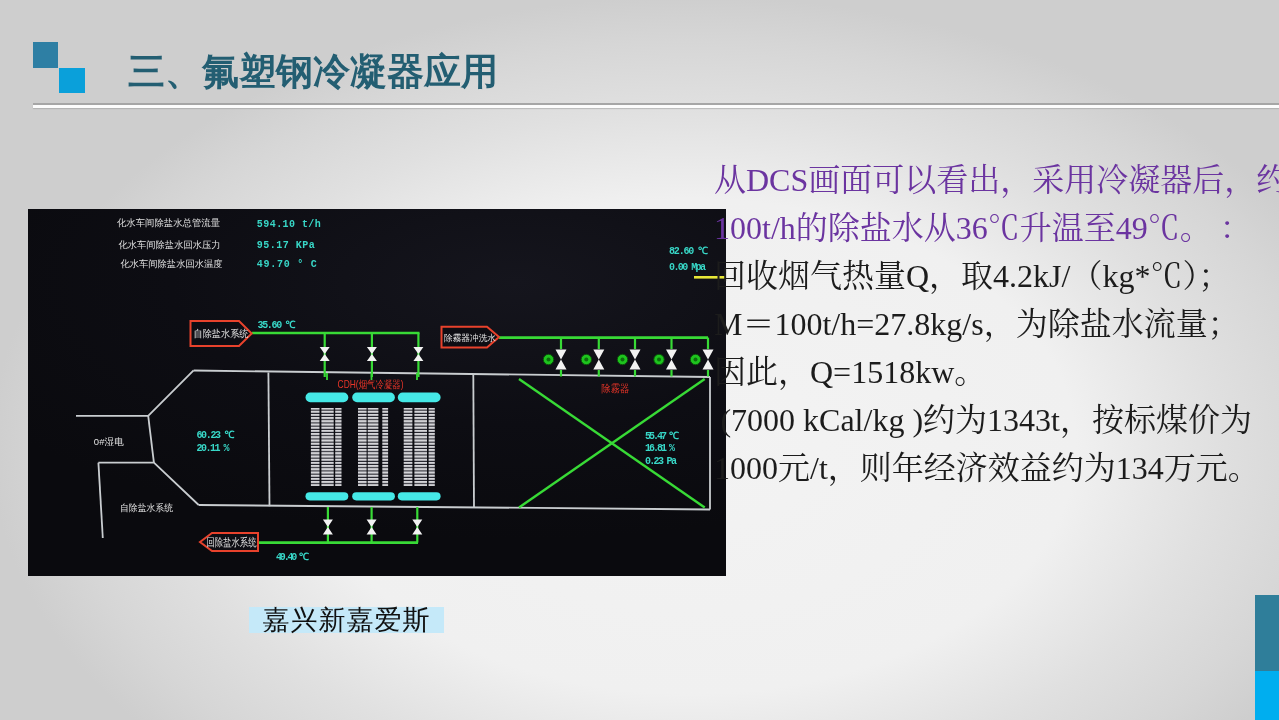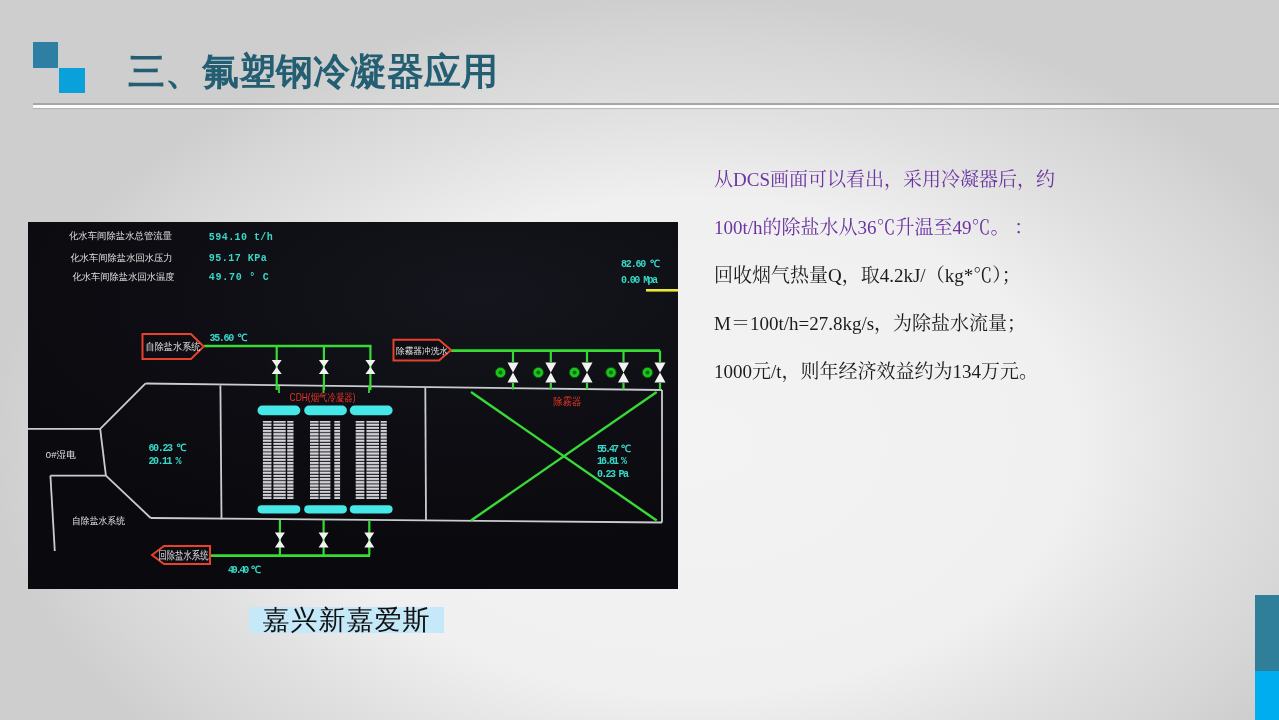--- a/index.html
+++ b/index.html
@@ -5,27 +5,27 @@
 html,body{margin:0;padding:0;}
 body{width:1279px;height:720px;overflow:hidden;position:relative;
   font-family:"Liberation Sans",sans-serif;
   background:radial-gradient(700px 450px at 54% 62%, #f3f3f3 0%, #f0f0f0 55%, #e0e0e0 75%, #d6d6d6 90%, #cecece 100%);}
 .abs{position:absolute;margin-top:24px;}
 #sq1{left:33px;top:18px;width:25px;height:26px;background:#2e7fa4;}
 #sq2{left:59px;top:44px;width:26px;height:25px;background:#0aa0da;}
 #title{left:128px;top:23px;font-size:37px;font-weight:bold;color:#235e72;letter-spacing:0px;}
 #hr1{left:33px;top:79px;width:1246px;height:2px;background:#a6a6a6;}
 #hr2{left:33px;top:81px;width:1246px;height:3px;background:#fcfcfc;box-shadow:0 1px 1px rgba(150,150,150,.5);}
-#dcs{left:28px;top:198px;width:650px;height:367px;
-  background:radial-gradient(ellipse 90% 70% at 70% 20%, #15151d 0%, #0d0d13 55%, #0a0a0e 100%);}
+#dcs{left:28px;top:185px;width:650px;height:367px;
+  background:radial-gradient(ellipse 90% 70% at 70% 20%, #15151d 0%, #0d0d13 55%, #0a0a0e 100%);padding-left:48px;}
 #lbl{left:249px;top:583px;width:195px;height:26px;background:#c5e9f9;
   display:flex;align-items:center;justify-content:center;
   font-size:27px;color:#111;letter-spacing:1px;}
 #rtext{left:714px;top:132px;width:545px;font-family:"Liberation Serif","Noto Serif CJK SC",serif;
-  font-size:19px;line-height:48px;color:#1c1c1c;white-space:nowrap;}
+  font-size:32px;line-height:48px;color:#1c1c1c;white-space:nowrap;}
 .pu{color:#6b34a0;}
 #bar1{left:1255px;top:571px;width:24px;height:76px;background:#2f7e9a;}
 #bar2{left:1255px;top:647px;width:24px;height:73px;background:#00aeef;}
 </style>
 </head>
 <body>
 <div class="abs" id="sq1"></div>
 <div class="abs" id="sq2"></div>
 <div class="abs" id="title">三、氟塑钢冷凝器应用</div>
 <div class="abs" id="hr1"></div>
@@ -157,17 +157,19 @@
 </svg>
 </div>
 
 <div class="abs" id="lbl">嘉兴新嘉爱斯</div>
 
 <div class="abs" id="rtext">
 <div class="pu">从DCS画面可以看出，采用冷凝器后，约</div>
 <div class="pu">100t/h的除盐水从36℃升温至49℃。 ：</div>
 <div>回收烟气热量Q，取4.2kJ/（kg*℃）；</div>
 <div>M＝100t/h=27.8kg/s，为除盐水流量；</div>
+<div>因此，Q=1518kw。</div>
+<div> (7000 kCal/kg )约为1343t，按标煤价为</div>
 <div>1000元/t，则年经济效益约为134万元。</div>
 </div>
 
 <div class="abs" id="bar1"></div>
 <div class="abs" id="bar2"></div>
 
 </body></html>

